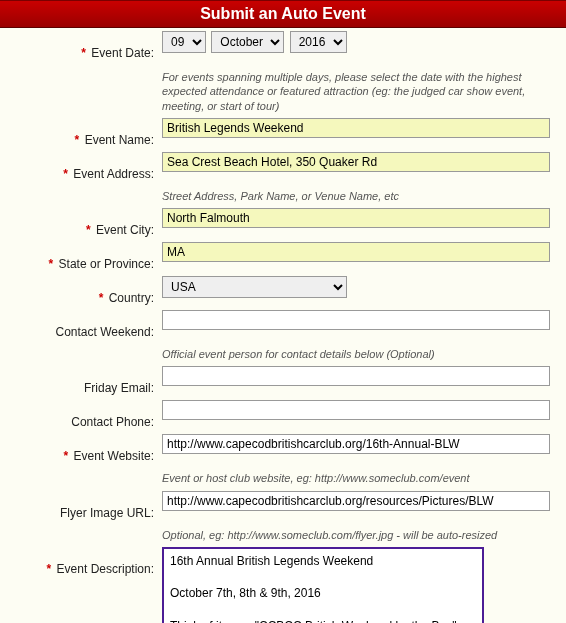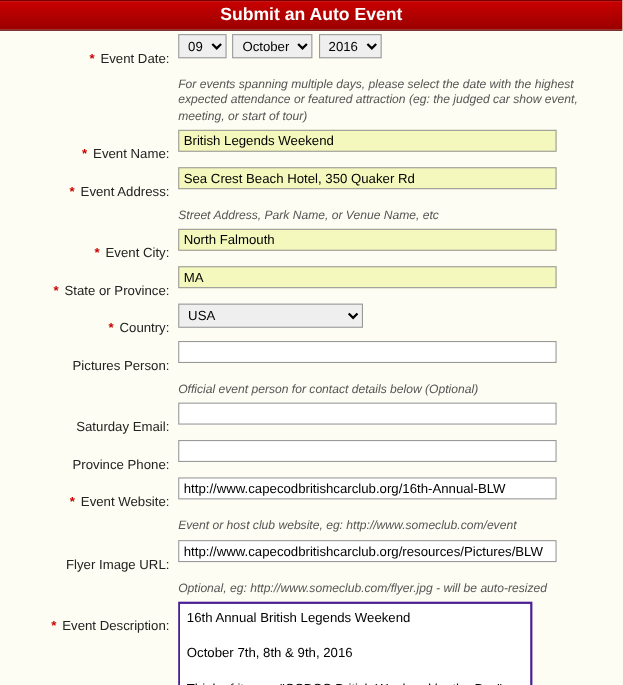--- a/index.html
+++ b/index.html
@@ -45,42 +45,42 @@
   font-family: Liberation Sans, sans-serif;
   font-size: 12px;
   border: 1px solid #999;
   padding: 2px 4px;
   box-sizing: border-box;
 }
 .hl {
   background: #f5f8bd;
 }
 input.wide {
-  width: 344px;
+  width: 388px;
 }
 textarea.desc {
   width: 322px;
   height: 202px;
   border: 2px solid #4c1d95;
   padding: 4px 6px;
   resize: none;
   line-height: 1.35;
 }
 .hint {
   color: #555;
   font-style: italic;
   font-size: 11px;
   line-height: 1.3;
   padding-top: 1px;
   margin-top: 16px;
 }
 .date-row select {
   margin-right: 2px;
 }
-select.country { width: 168px; }
+select.country { width: 185px; }
 </style>
 </head>
 <body>
 
 <div class="header">Submit an Auto Event</div>
 
 <table class="form-table">
 
   <tbody>
       <tr>
@@ -134,38 +134,38 @@
   <tr>
     <td class="label">
       <span class="req">*</span>
       <span>Country:</span>
     </td>
     <td><select class="country"><option>USA</option></select></td>
   </tr>
 
   <tr>
     <td class="label">
-      <span>Pictures Person:</span>
+      <span>Contact Weekend:</span>
     </td>
     <td>
       <input class="wide" type="text" value="" style="">
       <div class="hint">Official event person for contact details below (Optional)</div>
     </td>
   </tr>
 
   <tr>
     <td class="label">
-      <span>Saturday Email:</span>
+      <span>Friday Email:</span>
     </td>
     <td><input class="wide" type="text" value="" style=""></td>
   </tr>
 
   <tr>
     <td class="label">
-      <span>Province Phone:</span>
+      <span>Contact Phone:</span>
     </td>
     <td><input class="wide" type="text" value="" style=""></td>
   </tr>
 
   <tr>
     <td class="label">
       <span class="req">*</span>
       <span>Event Website:</span>
     </td>
     <td>

